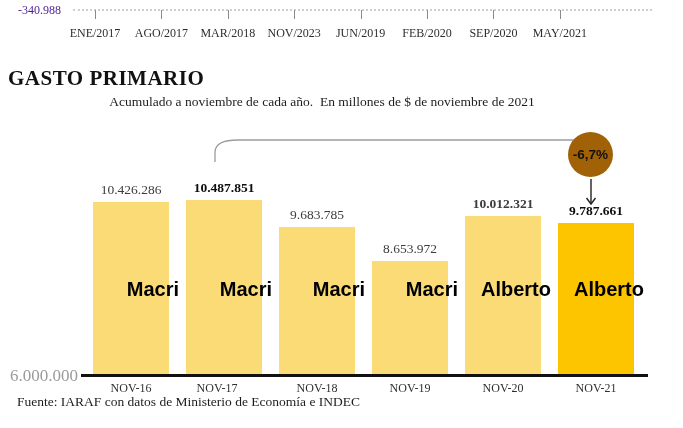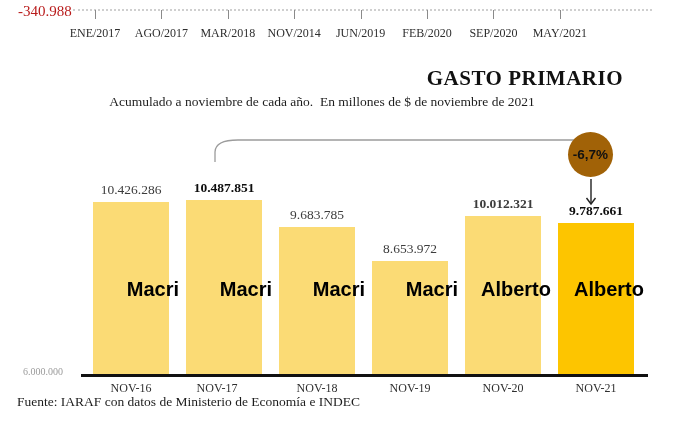--- a/index.html
+++ b/index.html
@@ -2,69 +2,69 @@
 <html><head>
 <meta charset="utf-8">
 <style>
   html,body{margin:0;padding:0;background:#fff;}
   #stage{
     position:relative;width:683px;height:428px;background:#ffffff;overflow:hidden;
     font-family:"Liberation Serif", serif;
   }
   
   #top-axis{position:absolute;left:0;top:0;width:683px;height:50px;}
-  #top-edge-value{position:absolute;left:18px;top:3px;font-size:15px;color:#b91c1c;}
+  #top-edge-value{position:absolute;left:18px;top:3px;font-size:12px;color:#4c1d95;}
   #top-dotted-line{position:absolute;left:73px;top:9px;width:579px;height:0;
     border-top:2px dotted #cfcfcf;}
   .top-tick{position:absolute;top:10px;width:1px;height:9px;background:#8a8a8a;}
   .top-tick-label{position:absolute;top:26px;width:72px;margin-left:-36px;text-align:center;
     font-size:12px;color:#2e2e2e;white-space:nowrap;}
   
-  #chart-title{position:absolute;left:15px;top:66px;width:608px;text-align:right;
+  #chart-title{position:absolute;left:8px;top:66px;width:608px;text-align:left;
     font-size:21px;font-weight:700;color:#111;letter-spacing:.5px;}
   #chart-subtitle{position:absolute;left:0;top:94px;width:644px;text-align:center;
     font-size:13.5px;color:#1d1d1d;white-space:pre;}
   
   #connector-svg{position:absolute;left:210px;top:132px;}
   #badge-circle{position:absolute;left:568px;top:132px;width:45px;height:45px;border-radius:50%;
     display:flex;align-items:center;justify-content:center;
     font-family:"Liberation Sans", sans-serif;font-weight:700;font-size:13.5px;color:#111;}
   #arrow-svg{position:absolute;left:584px;top:179px;}
   
   #plot{position:absolute;left:0;top:0;width:683px;height:428px;margin-left:8px;}
   .bar{position:absolute;width:76px;}
   .val-label{position:absolute;width:110px;text-align:center;font-size:13.5px;color:#3c3c3c;
     white-space:nowrap;}
   .val-label.bold{font-weight:700;color:#0d0d0d;}
   .pres-label{position:absolute;top:278px;width:96px;text-align:right;
     font-family:"Liberation Sans", sans-serif;font-weight:700;font-size:20px;color:#000;}
   #baseline{position:absolute;left:73px;top:374px;width:567px;height:3px;background:#111;}
-  #baseline-label{position:absolute;left:0px;top:366px;width:70px;text-align:center;
-    font-size:10px;color:#9b9b9b;}
+  #baseline-label{position:absolute;left:0px;top:366px;width:70px;text-align:right;
+    font-size:17px;color:#9b9b9b;}
   .x-label{position:absolute;top:381px;width:90px;text-align:center;font-size:12px;color:#2e2e2e;}
   
   #source-line{position:absolute;left:17px;top:394px;font-size:13.5px;color:#1d1d1d;}
 </style>
 </head>
 <body>
 
 <div id="stage">
 
   <div id="top-axis">
     <div id="top-edge-value">-340.988</div>
     <div id="top-dotted-line"></div>
     <div id="top-ticks">
         <div class="top-tick" style="left: 95px;"></div>
         <div class="top-tick-label" style="left: 95px;">ENE/2017</div>
         <div class="top-tick" style="left: 161.4px;"></div>
         <div class="top-tick-label" style="left: 161.4px;">AGO/2017</div>
         <div class="top-tick" style="left: 227.8px;"></div>
         <div class="top-tick-label" style="left: 227.8px;">MAR/2018</div>
         <div class="top-tick" style="left: 294.2px;"></div>
-        <div class="top-tick-label" style="left: 294.2px;">NOV/2014</div>
+        <div class="top-tick-label" style="left: 294.2px;">NOV/2023</div>
         <div class="top-tick" style="left: 360.6px;"></div>
         <div class="top-tick-label" style="left: 360.6px;">JUN/2019</div>
         <div class="top-tick" style="left: 427px;"></div>
         <div class="top-tick-label" style="left: 427px;">FEB/2020</div>
         <div class="top-tick" style="left: 493.4px;"></div>
         <div class="top-tick-label" style="left: 493.4px;">SEP/2020</div>
         <div class="top-tick" style="left: 559.8px;"></div>
         <div class="top-tick-label" style="left: 559.8px;">MAY/2021</div>
       </div>
   </div>

